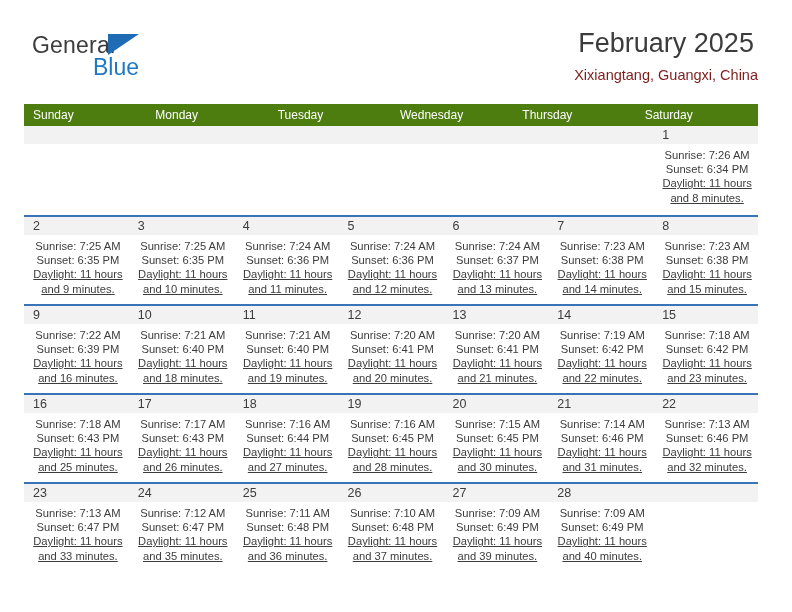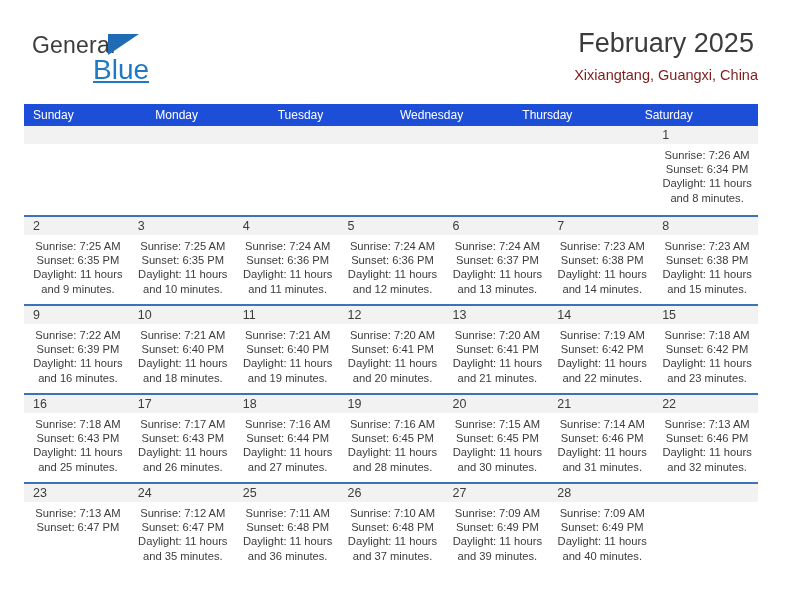--- a/index.html
+++ b/index.html
@@ -51,24 +51,23 @@
     top: 2px;
     width: 0;
     height: 0;
     border-left: 31px solid #1f6cb4;
     border-bottom: 21px solid transparent;
   }
   .logo-blue {
     position: absolute;
     left: 61px;
     top: 22px;
-    font-size: 28px;
+    font-size: 23px;
     color: #2079c4;
     font-family: "Liberation Sans", sans-serif;
-    text-decoration: underline;
   }
   .title-block {
     position: absolute;
     right: 0;
     top: 0;
     text-align: right;
   }
   .cal-title {
     font-size: 27px;
     color: #3c3c3c;
@@ -87,21 +86,21 @@
   
   .calendar {
     position: absolute;
     left: 24px;
     top: 104px;
     width: 734px;
   }
   .weekdays {
     display: flex;
     width: 100%;
-    background: #1d4ed8;
+    background: #4d7c0f;
     height: 22px;
   }
   .weekday {
     flex: 1 1 0;
     color: #ffffff;
     font-size: 12px;
     line-height: 22px;
     padding-left: 9px;
     box-sizing: border-box;
     white-space: nowrap;
@@ -141,20 +140,21 @@
     text-align: center;
   }
   .day-line {
     font-size: 11.2px;
     line-height: 14.2px;
     color: #3c3c3c;
     white-space: nowrap;
   }
   .day-line.wrap {
     white-space: normal;
+    text-decoration: underline;
   }
   .empty-band {
     height: 18px;
     background: #f2f2f2;
   }
 </style>
 </head>
 <body>
 
 <div class="page">
@@ -431,20 +431,21 @@
           </div>
         </div>
         <div class="week-row">
           <div class="day-cell filled">
             <div class="daynum-band">
               <div class="daynum">23</div>
             </div>
             <div class="day-body">
               <div class="day-line">Sunrise: 7:13 AM</div>
               <div class="day-line">Sunset: 6:47 PM</div>
+              <div class="day-line wrap">Daylight: 11 hours and 33 minutes.</div>
             </div>
           </div>
           <div class="day-cell filled">
             <div class="daynum-band">
               <div class="daynum">24</div>
             </div>
             <div class="day-body">
               <div class="day-line">Sunrise: 7:12 AM</div>
               <div class="day-line">Sunset: 6:47 PM</div>
               <div class="day-line wrap">Daylight: 11 hours and 35 minutes.</div>

